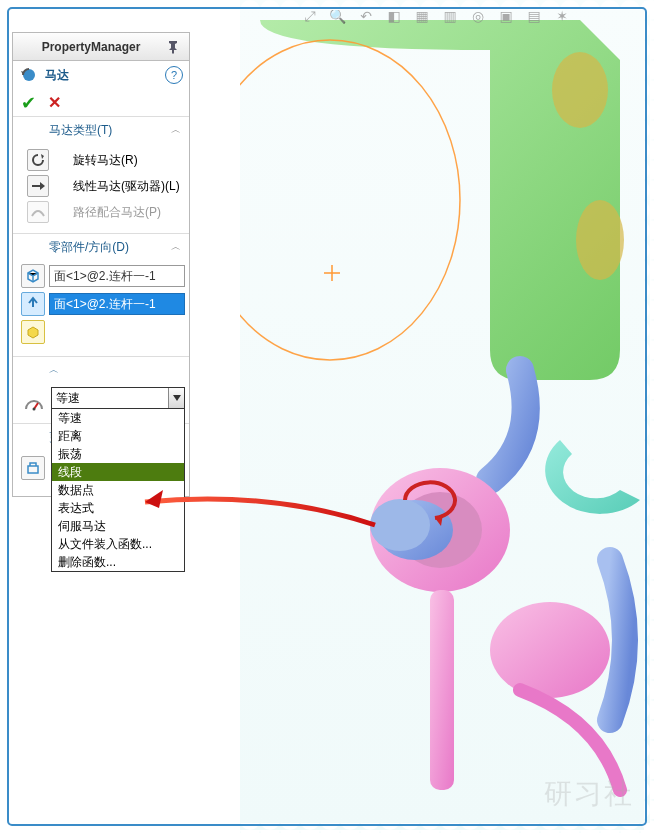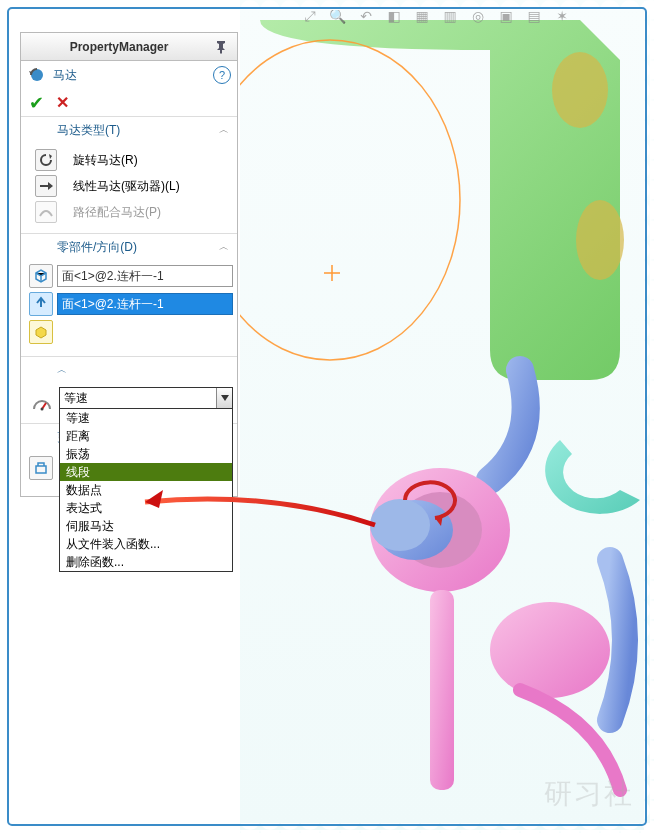--- a/index.html
+++ b/index.html
@@ -1,37 +1,37 @@
 <!DOCTYPE html>
 <html><head>
 <meta charset="utf-8">
 <style>
 * { box-sizing: border-box; margin: 0; padding: 0; font-family: "Microsoft YaHei", Arial, sans-serif; font-size: 12px; }
 body { background: #fff; width: 654px; height: 833px; position: relative; overflow: hidden; }
 .stamp-border { position: absolute; inset: 0; pointer-events: none; z-index: 100; }
 .viewport { position: absolute; left: 240px; top: 0; right: 0; bottom: 0; background: linear-gradient(180deg, #f8fdfd 0%, #f0fafa 100%); z-index: 1; }
 .toolbar-view { position: absolute; left: 300px; top: 6px; height: 26px; display: flex; gap: 8px; z-index: 3; opacity: 0.7; }
 .toolbar-view .tb { width: 20px; height: 20px; display: flex; align-items: center; justify-content: center; color: #888; font-size: 14px; }
-.panel { position: absolute; left: 20px; top: 32px; width: 218px; background: #fff; border: 1px solid #b9b9b9; z-index: 5; }
+.panel { position: absolute; left: 12px; top: 32px; width: 178px; background: #fff; border: 1px solid #b9b9b9; z-index: 5; }
 .pm-header { height: 28px; background: linear-gradient(180deg, #fdfdfd, #e6e6e6); border-bottom: 1px solid #bcbcbc; display: flex; align-items: center; padding: 0 6px; position: relative; }
 .pm-title { flex: 1; text-align: center; font-weight: bold; color: #333; }
 .pm-pin { width: 20px; height: 20px; display: flex; align-items: center; justify-content: center; color: #555; }
 .feat-bar { height: 28px; display: flex; align-items: center; padding: 0 6px; background: #fff; }
 .feat-icon { width: 20px; height: 20px; margin-right: 6px; color: #2a7ab8; }
-.feat-name { flex: 1; color: #1b5a8a; font-weight: normal; }
+.feat-name { flex: 1; color: #1b5a8a; font-weight: bold; }
 .help-icon { width: 18px; height: 18px; color: #2a7ab8; border: 1px solid #2a7ab8; border-radius: 50%; display: flex; align-items: center; justify-content: center; font-size: 11px; }
 .ok-row { height: 28px; display: flex; align-items: center; padding: 0 8px; gap: 12px; border-bottom: 1px solid #ddd; }
 .ok-btn { color: #1a9e1a; font-size: 18px; }
 .cancel-btn { color: #cc2222; font-size: 16px; font-weight: bold; }
 .sect { border-bottom: 1px solid #ddd; }
 .sect-head { height: 26px; display: flex; align-items: center; padding: 0 8px; background: #fff; margin-left: 28px; }
 .sect-head span:first-child { flex: 1; color: #1b5a8a; }
 .chev { color: #666; font-size: 10px; }
 .sect-body { padding: 4px 4px 8px 8px; }
-.motor-opt { height: 26px; display: flex; align-items: center; gap: 16px; padding-left: 6px; text-align: center; }
+.motor-opt { height: 26px; display: flex; align-items: center; gap: 24px; padding-left: 6px; text-align: center; }
 .motor-opt.gray { color: #999; }
 .mi { width: 22px; height: 22px; display: flex; align-items: center; justify-content: center; border: 1px solid #aaa; background: #f5f5f5; border-radius: 2px; }
 .mi.gray { border-color: #ccc; color: #bbb; background: #fafafa; }
 .field-row { display: flex; align-items: center; gap: 4px; margin-bottom: 4px; }
 .ico-box { width: 24px; height: 24px; display: flex; align-items: center; justify-content: center; border: 1px solid #aaa; background: #f7f7f7; border-radius: 2px; flex-shrink: 0; }
 .ico-box.blue { color: #2a7ab8; }
 .ico-box.sel { background: #d6ecff; border-color: #66aadd; }
 .txtfield { flex: 1; height: 22px; border: 1px solid #999; background: #fff; padding: 0 4px; line-height: 20px; color: #333; }
 .txtfield.sel { background: #1f89e3; color: #fff; border-color: #1b6fb8; }
 .motion-row { display: flex; align-items: flex-start; gap: 6px; padding-left: 2px; }

